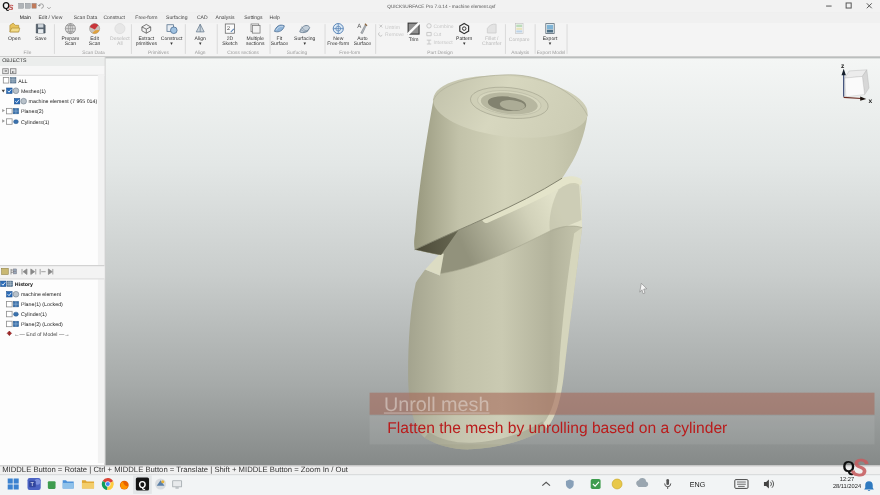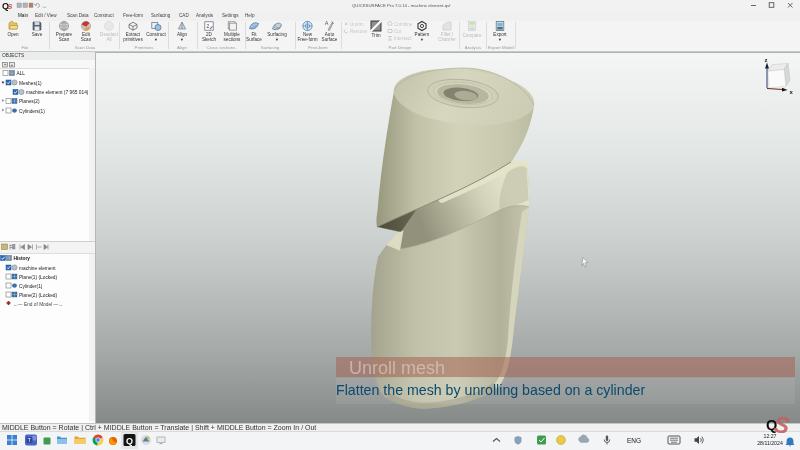--- a/index.html
+++ b/index.html
@@ -391,22 +391,22 @@
     <polygon points="787.5,90 782,87.8 782,91.6" fill="#1c1410"></polygon>
     <text x="764.5" y="62" font-size="6" font-weight="bold" fill="#1a1a1a" font-family="Liberation Sans">z</text>
     <text x="789.5" y="93.5" font-size="6" font-weight="bold" fill="#1a1a1a" font-family="Liberation Sans">x</text>
   </g>
 
   <polygon points="583,257.5 588,262.5 585.2,262.8 586.3,266.5 584.6,267 583.6,263.4 581.6,265.6" fill="#f5f5f5" stroke="#7a7a7a" stroke-width="0.5"></polygon>
 </svg>
 
 <div class="abs" style="left:336px;top:377.5px;width:459px;height:26.5px;background:rgba(255,255,255,0.08);"></div>
 <div class="abs" style="left:336px;top:356.5px;width:459px;height:20px;background:rgba(166,104,88,0.58);"></div>
-<div class="abs t" style="left:349px;top:357.5px;font-size:18px;color:rgba(226,218,212,0.56);">Unroll mesh</div>
-<div class="abs t" style="left:336px;top:381.5px;font-size:14.2px;color:#0c4a6e;">Flatten the mesh by unrolling based on a cylinder</div>
+<div class="abs t" style="left:349px;top:357.5px;font-size:18px;color:rgba(226,218,212,0.56);text-decoration:underline;">Unroll mesh</div>
+<div class="abs t" style="left:352px;top:381.5px;font-size:14.2px;color:#b91c1c;">Flatten the mesh by unrolling based on a cylinder</div>
 
 <div class="abs" style="left:0;top:423px;width:800px;height:8px;background:#f0f0f0;border-top:1px solid #c4c4c4;"></div>
 <div class="abs t" style="left:2px;top:423.5px;font-size:7px;color:#333;">MIDDLE Button = Rotate | Ctrl + MIDDLE Button = Translate | Shift + MIDDLE Button = Zoom In / Out</div>
 
 <div class="abs" style="left:0;top:431px;width:800px;height:19px;background:#f2f4f5;border-top:1px solid #d8dadb;"></div>
 <svg class="abs" style="left:0;top:431px;" width="800" height="19" viewBox="0 0 19 0.45" preserveAspectRatio="none"></svg>
 <svg class="abs" style="left:0;top:430px;" width="800" height="20" viewBox="0 0 800 20">
 
   <g transform="translate(12,10)">
     <rect x="-5" y="-5" width="4.6" height="4.6" fill="#3b82d0"></rect>

